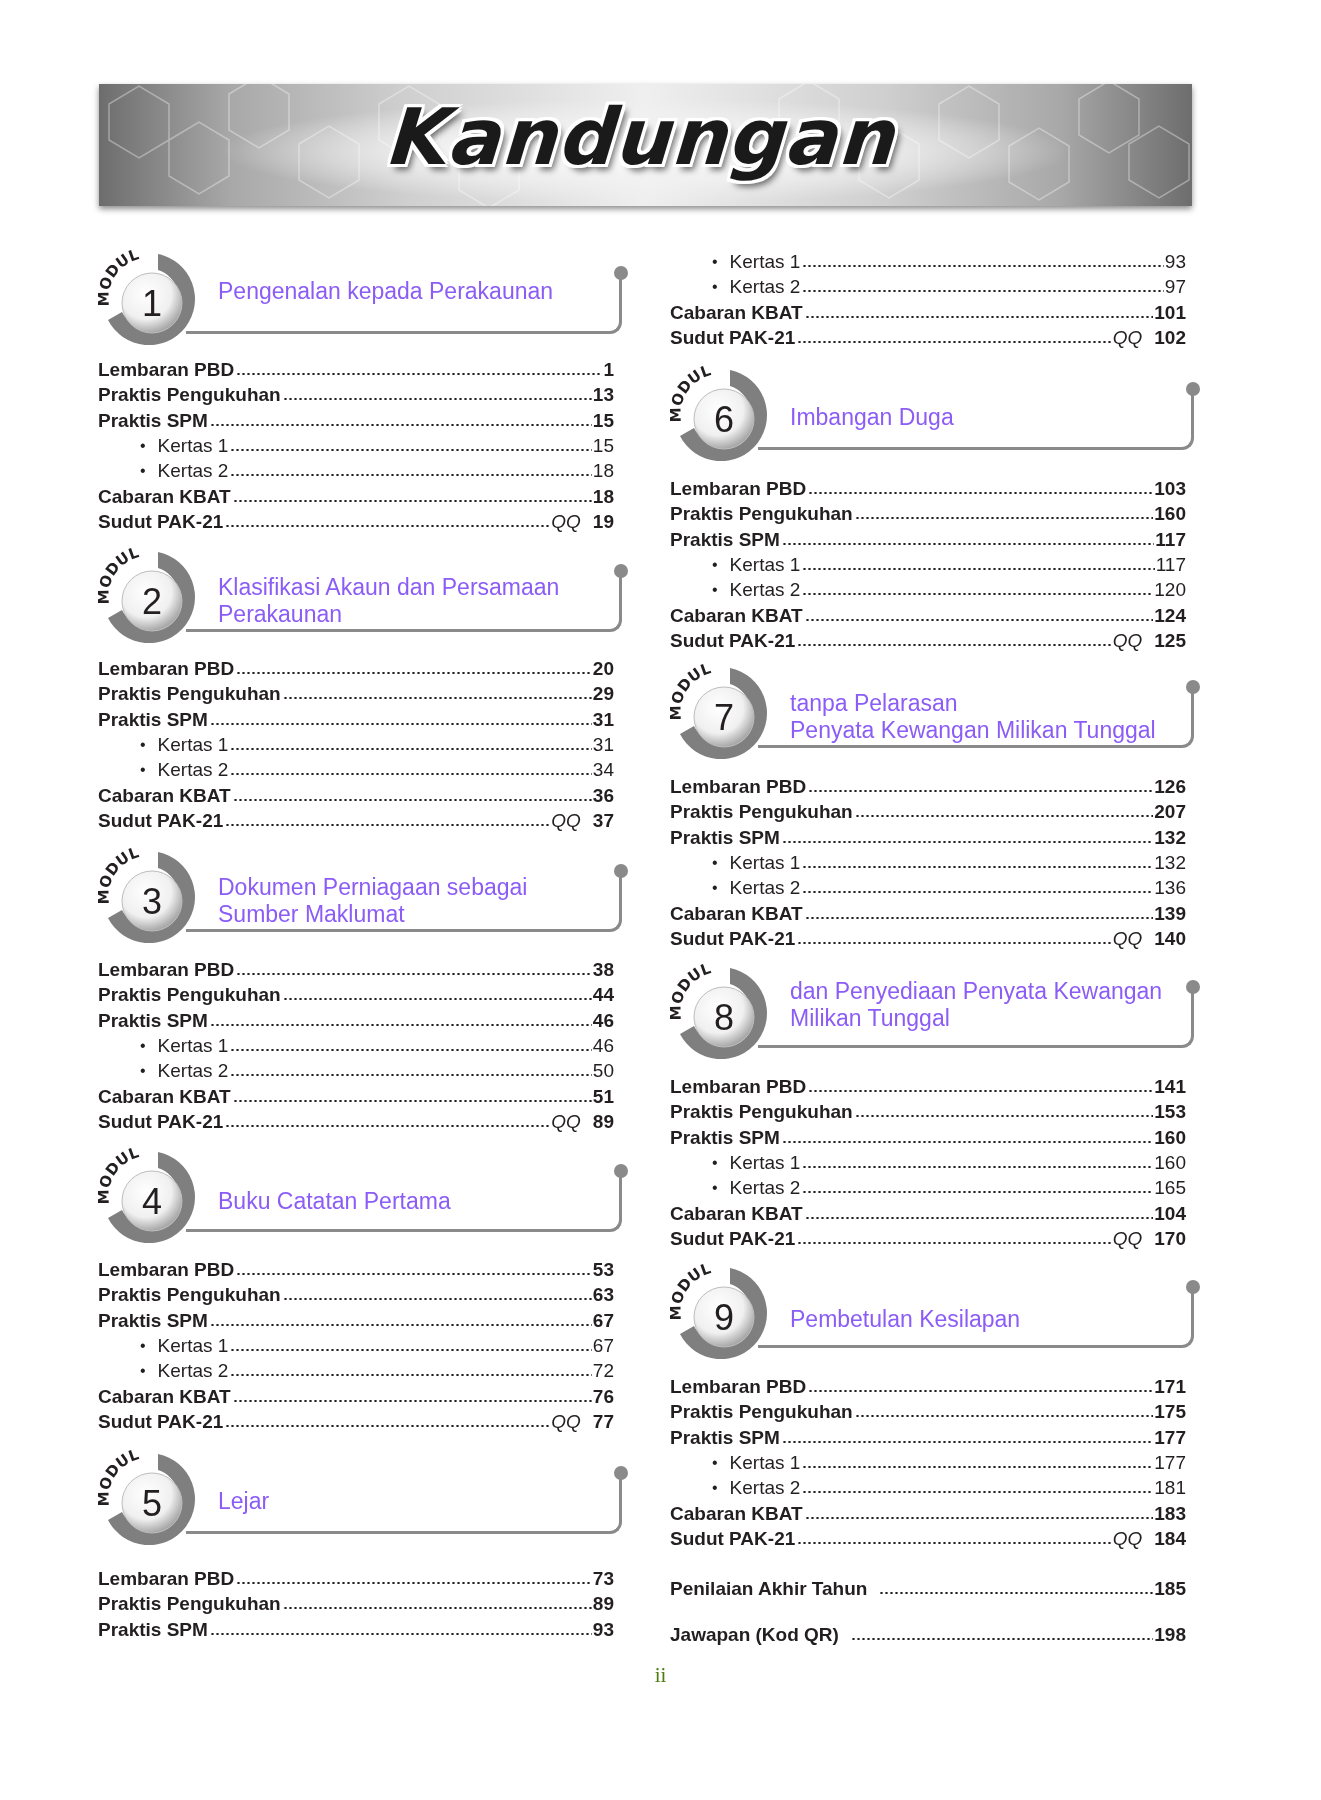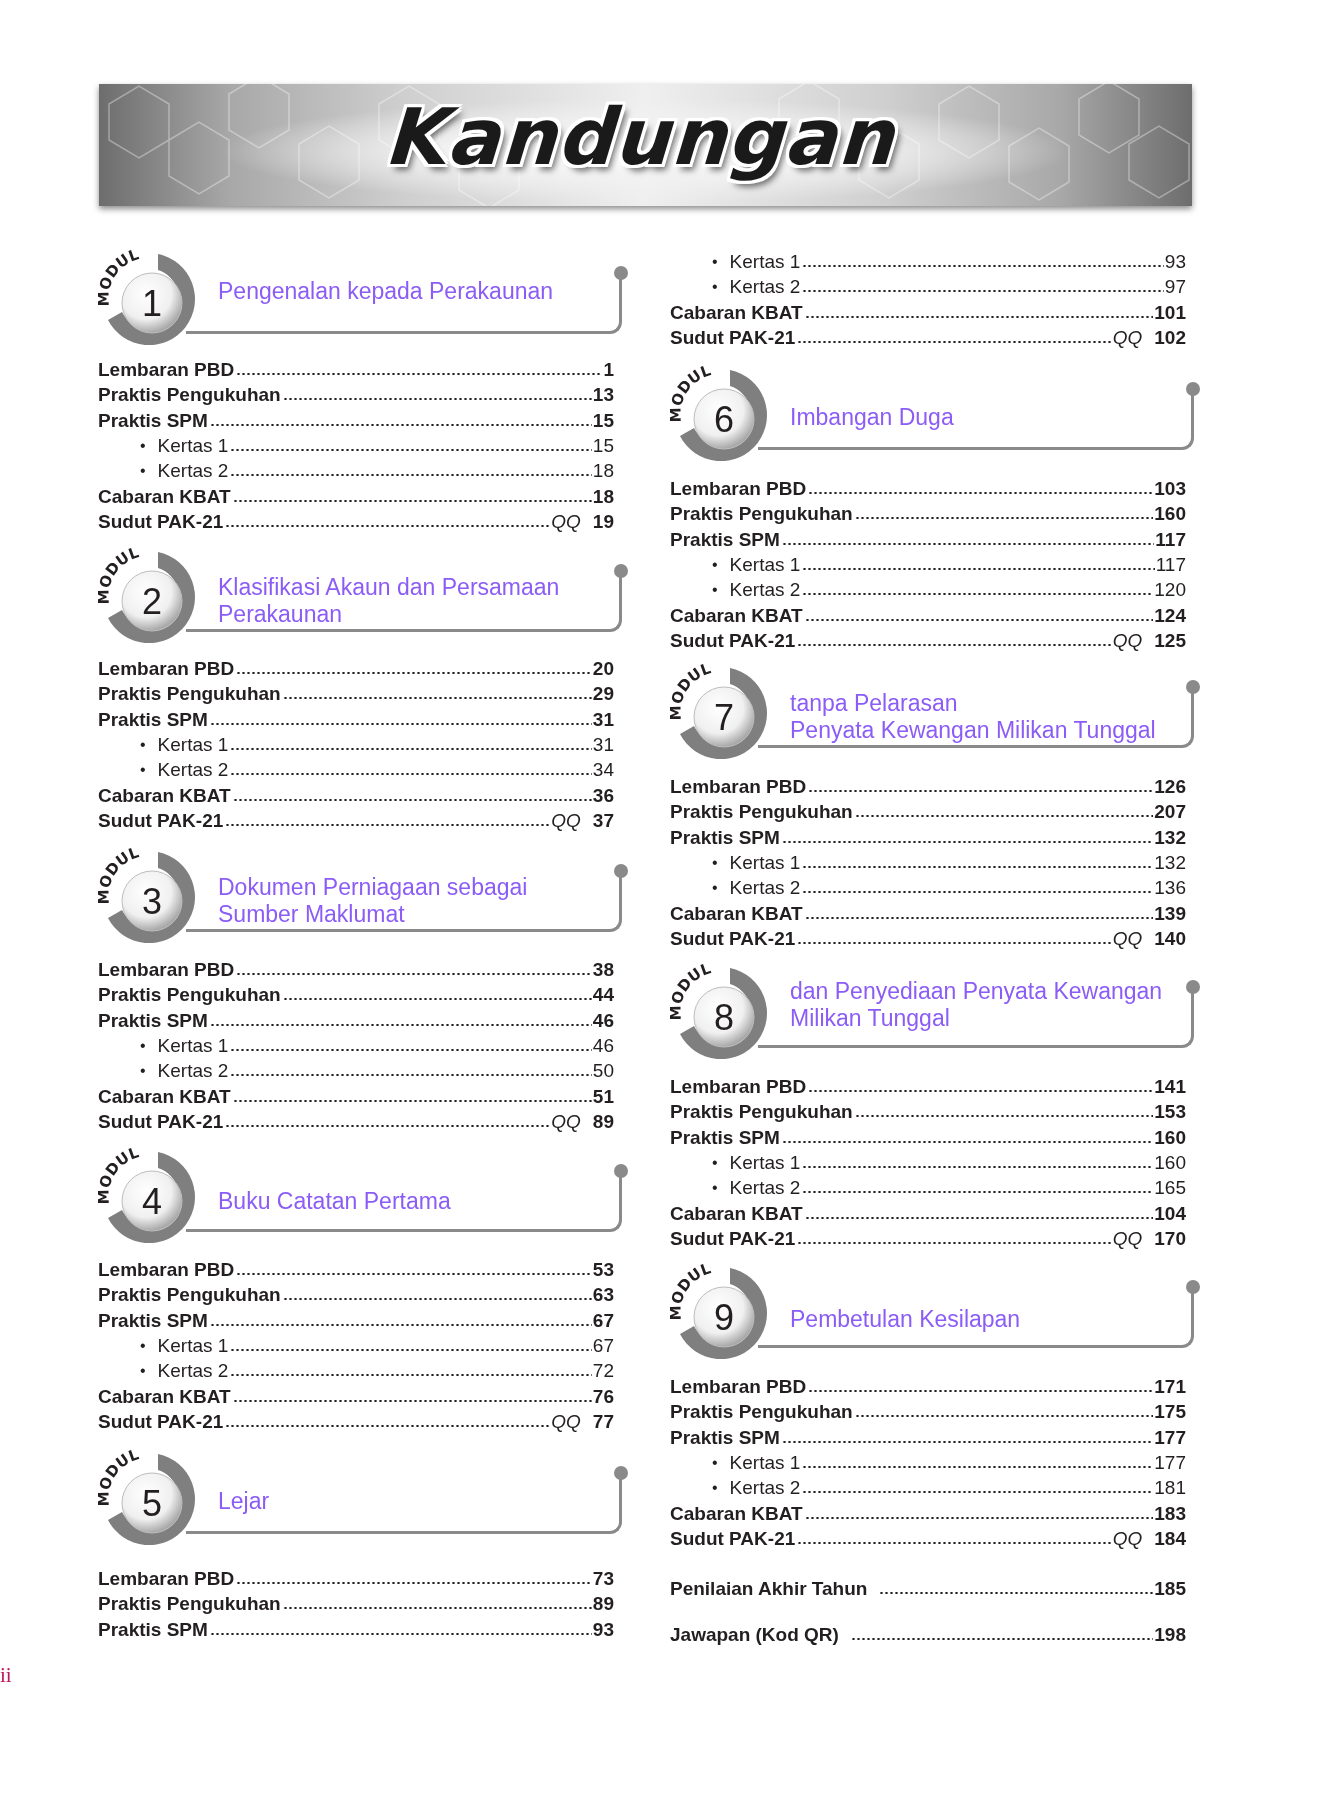--- a/index.html
+++ b/index.html
@@ -46,22 +46,22 @@
   .row .bullet { font-family:"Liberation Sans", sans-serif; padding-left:42px; padding-right:12px; font-size:16px; }
   .row.sub .lbl { padding-left:0; }
   .row .dots { flex:1; overflow:hidden; margin:0 1px 5px 2px; height:6px;
                background-image: radial-gradient(circle, #231f20 1px, transparent 1.3px);
                background-size:5px 6px; background-repeat:repeat-x; background-position:left bottom; }
   .row .pg { font-family:"Liberation Sans", sans-serif; font-weight:bold; text-align:right; }
   .row.sub .pg { font-weight:normal; }
   .row .qq { font-family:"Liberation Sans", sans-serif; font-style:italic; font-weight:normal; margin-right:12px; }
   .row.extra { font-size:19px; }
 
-  .page-num { position:absolute; left:0; right:0; top:1663px; 
-              font-family:"Liberation Serif", serif; font-size:21px; color:#be185d; }
+  .page-num { position:absolute; left:0; right:0; top:1663px; text-align:center;
+              font-family:"Liberation Serif", serif; font-size:21px; color:#4d7c0f; }
 </style>
 </head>
 <body>
 
 <div class="banner">
   <svg class="hex" viewBox="0 0 1093 122" preserveAspectRatio="none">
     <g fill="none" stroke="#ffffff" stroke-width="1.5">
       <polygon points="10,20 40,2 70,20 70,56 40,74 10,56"></polygon>
       <polygon points="70,56 100,38 130,56 130,92 100,110 70,92"></polygon>
       <polygon points="130,10 160,-8 190,10 190,46 160,64 130,46"></polygon>

